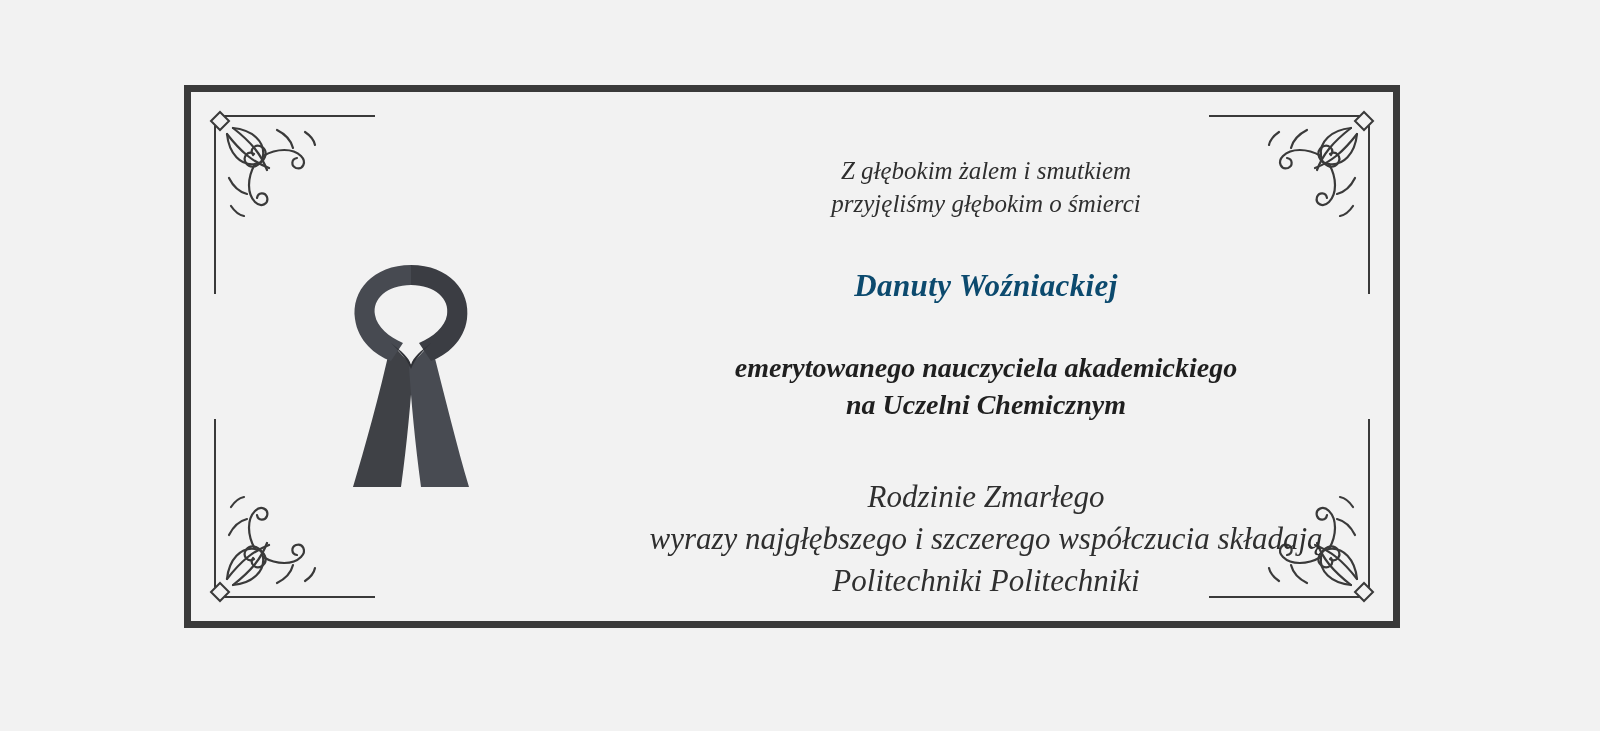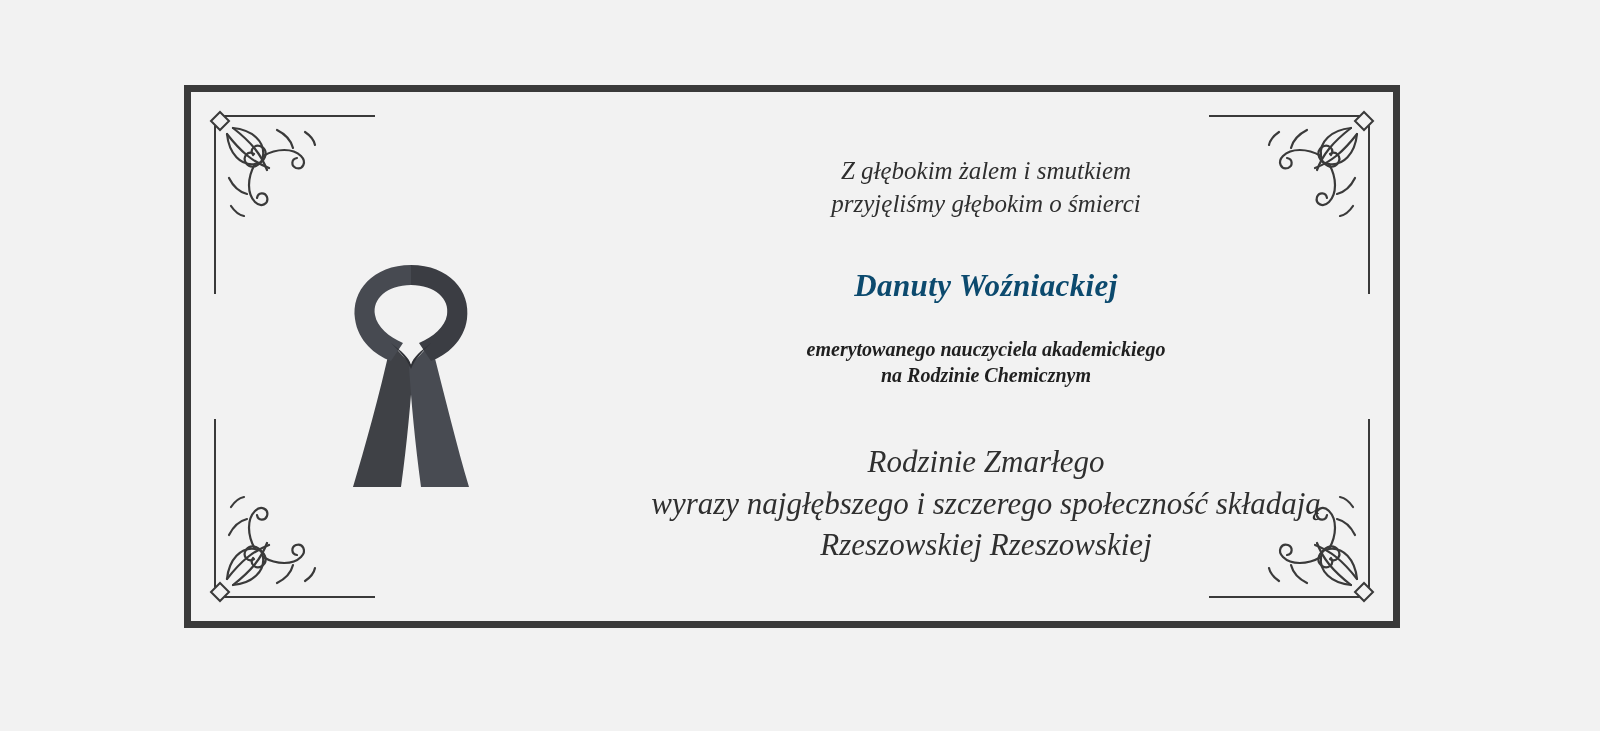--- a/index.html
+++ b/index.html
@@ -76,22 +76,22 @@
   .deceased-name {
     margin-top: 48px;
     font-size: 31px;
     font-weight: bold;
     font-style: italic;
     letter-spacing: 0.4px;
     color: #0c4a6e;
   }
 
   .role {
-    margin-top: 32px;
-    font-size: 20px;
+    margin-top: 46px;
+    font-size: 28px;
     font-weight: bold;
     font-style: italic;
     line-height: 1.32;
     color: #1f1f1f;
   }
 
   .condolences {
     margin-top: 52px;
     font-style: italic;
     font-size: 31px;
@@ -197,25 +197,25 @@
 
       <div class="lead">
         <span class="line">Z głębokim żalem i smutkiem</span><br>
         <span class="line">przyjęliśmy głębokim o śmierci</span>
       </div>
 
       <div class="deceased-name">Danuty Woźniackiej</div>
 
       <div class="role">
         <span class="line">emerytowanego nauczyciela akademickiego</span><br>
-        <span class="line">na Rodzinie Chemicznym</span>
+        <span class="line">na Uczelni Chemicznym</span>
       </div>
 
       <div class="condolences">
         <span class="line">Rodzinie Zmarłego</span>
-        <span class="line">wyrazy najgłębszego i szczerego społeczność składają</span>
-        <span class="line">Rzeszowskiej Rzeszowskiej</span>
+        <span class="line">wyrazy najgłębszego i szczerego współczucia składają</span>
+        <span class="line">Politechniki Politechniki</span>
       </div>
 
     </div>
 
   </div>
 </div>
 
 </body></html>

